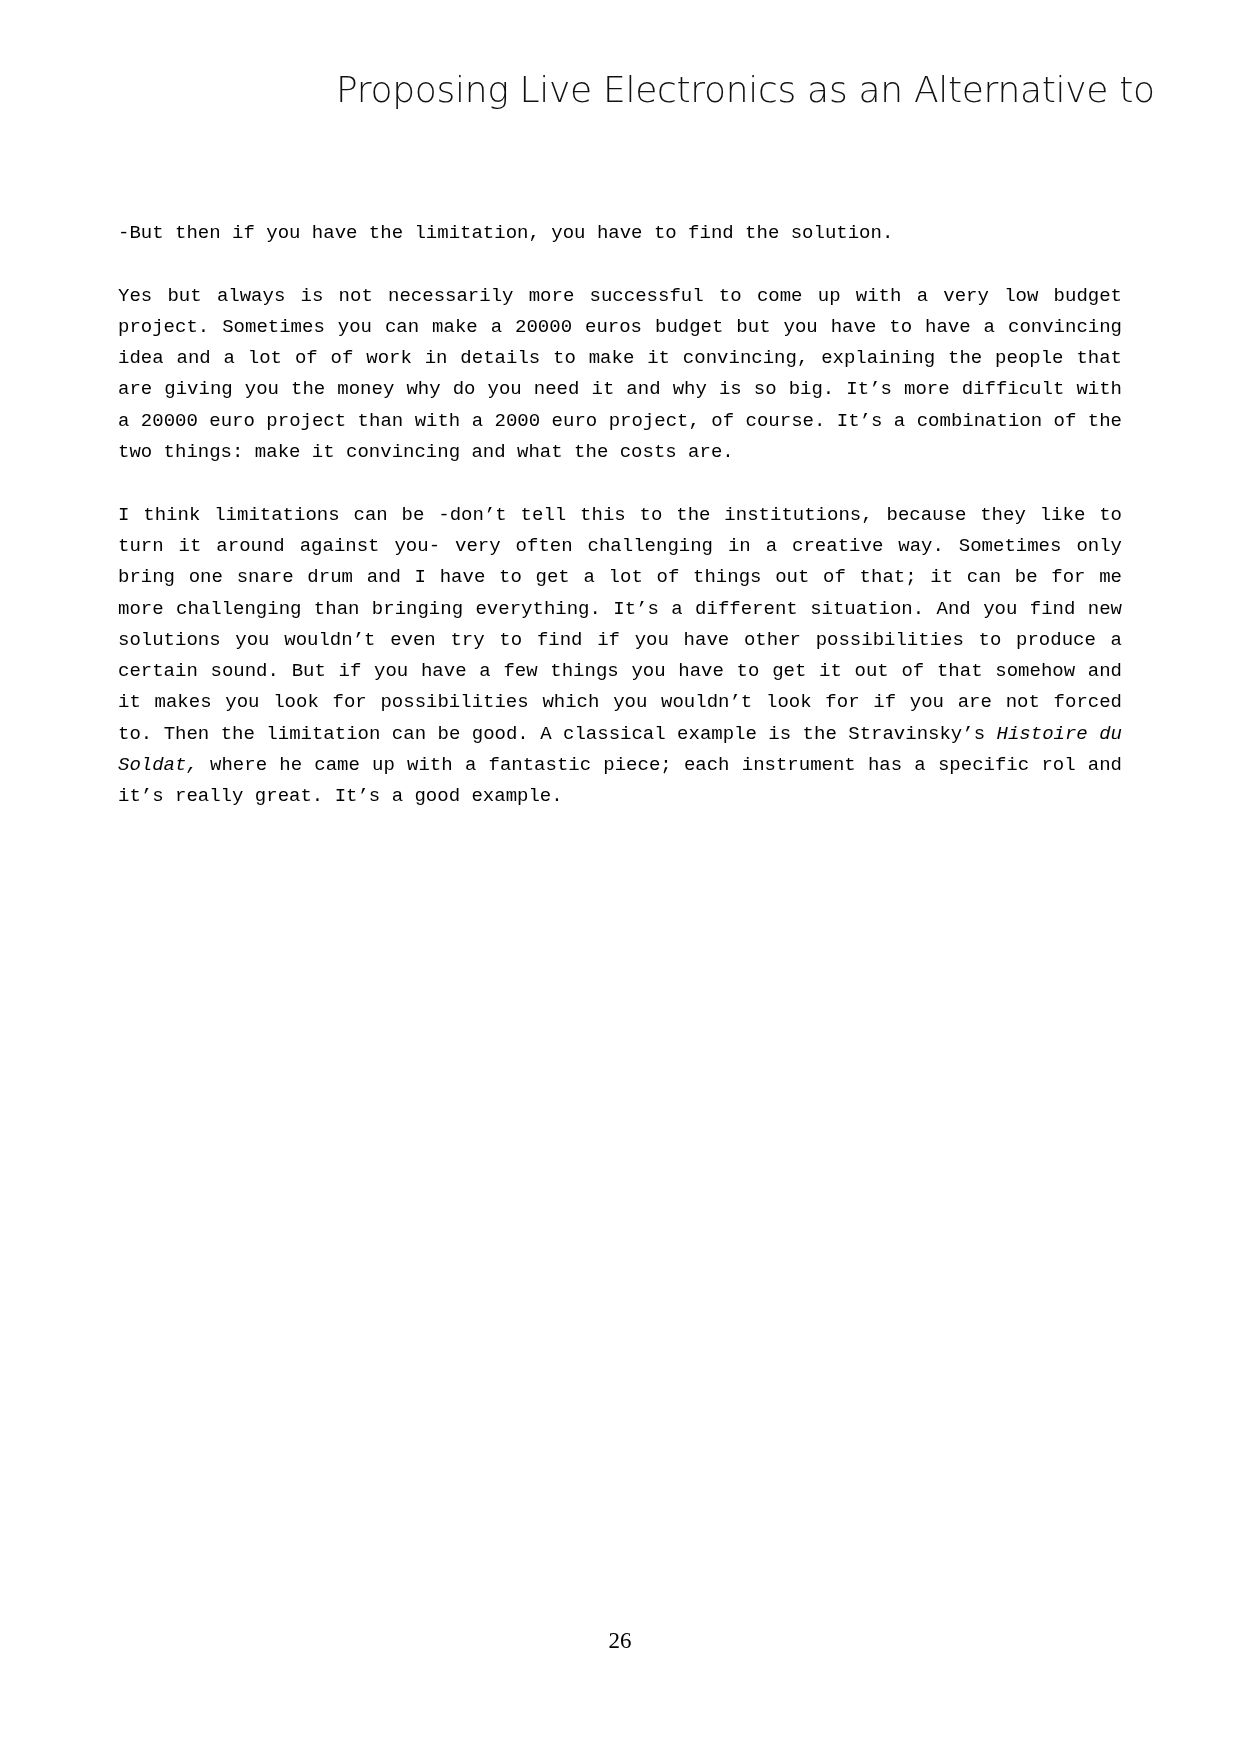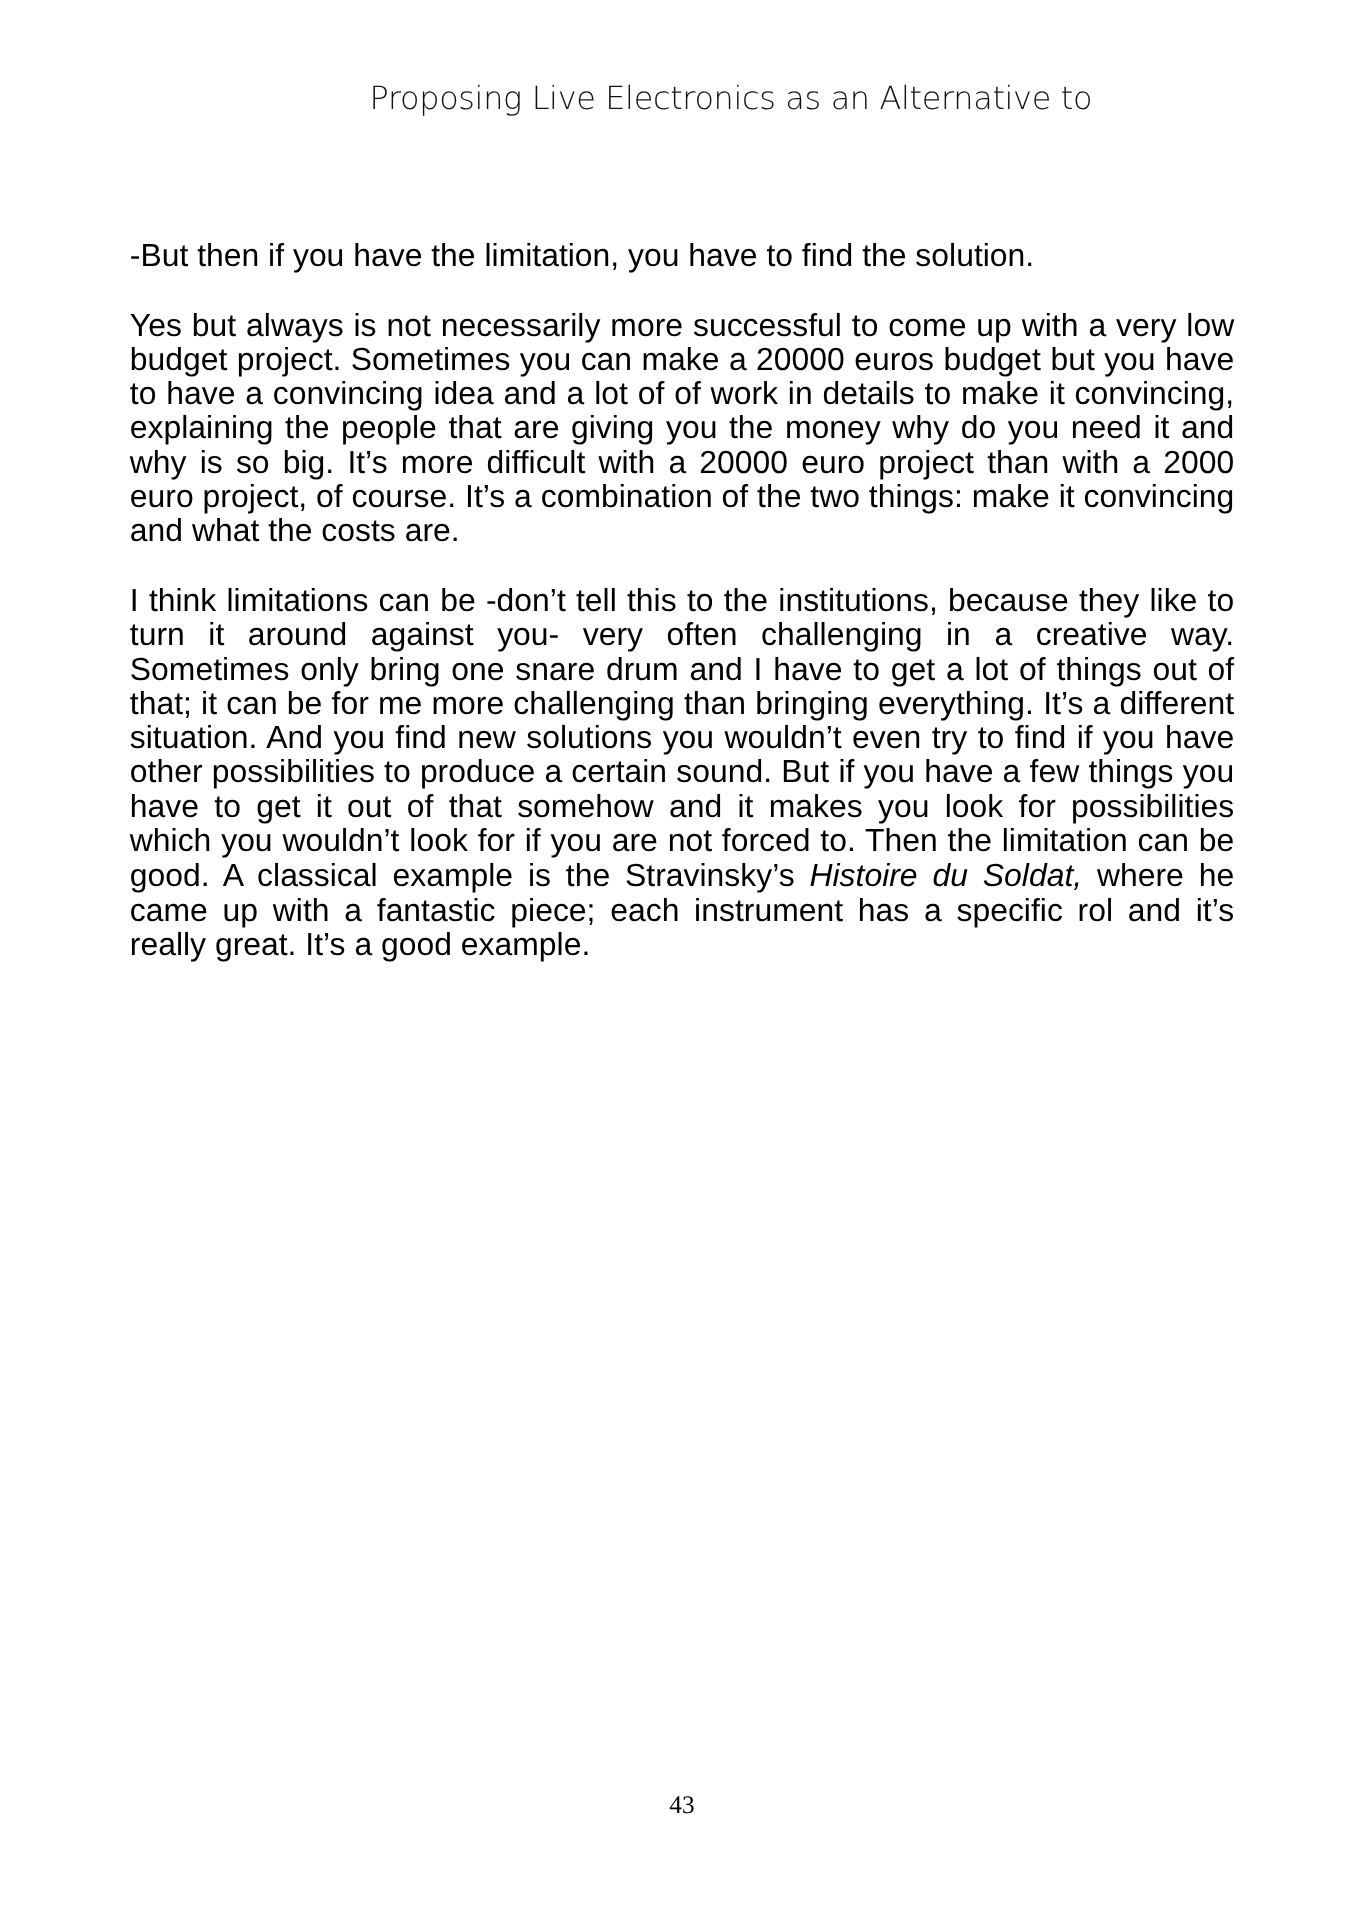--- a/index.html
+++ b/index.html
@@ -1,25 +1,25 @@
 <!DOCTYPE html>
 <html><head>
   <meta charset="utf-8">
   <style>
     html, body { margin: 0; padding: 0; background: #ffffff; }
     body { width: 1240px; height: 1753px; position: relative; overflow: hidden; color: #000; }
     .header-title {
       position: absolute; left: 336px; top: 70px;
       font-family: "DejaVu Sans", sans-serif; font-weight: 300;
-      font-size: 29px; line-height: 39px; color: #111; letter-spacing: -0.3px;
+      font-size: 36px; line-height: 39px; color: #111; letter-spacing: -0.3px;
     }
     .header-title span { display: block; white-space: nowrap; }
     .body-text {
       position: absolute; left: 118px; top: 218px; width: 1004px;
-      font-family: Liberation Sans, sans-serif; font-size: 29px; line-height: 31.3px;
+      font-family: Liberation Mono, monospace; font-size: 19px; line-height: 31.3px;
       text-align: justify;
     }
     .body-text p { margin: 0 0 31.3px 0; }
     .body-text em { font-style: italic; }
     .page-number {
       position: absolute; left: 0; width: 1240px; top: 1628px; text-align: center;
       font-family: "Liberation Serif", serif; font-size: 23px;
     }
   </style>
 </head>
@@ -28,13 +28,13 @@
 <div class="header-title">
   <span>Proposing Live Electronics as an Alternative to</span>
 </div>
 
 <div class="body-text">
   <p>-But then if you have the limitation, you have to find the solution.</p>
   <p>Yes but always is not necessarily more successful to come up with a very low budget project. Sometimes you can make a 20000 euros budget but you have to have a convincing idea and a lot of of work in details to make it convincing, explaining the people that are giving you the money why do you need it and why is so big. It’s more difficult with a 20000 euro project than with a 2000 euro project, of course. It’s a combination of the two things: make it convincing and what the costs are.</p>
   <p><span>I think limitations can be -don’t tell this to the institutions, because they like to turn it around against you- very often challenging in a creative way. Sometimes only bring one snare drum and I have to get a lot of things out of that; it can be for me more challenging than bringing everything. It’s a different situation. And you find new solutions you wouldn’t even try to find if you have other possibilities to produce a certain sound. But if you have a few things you have to get it out of that somehow and it makes you look for possibilities which you wouldn’t look for if you are not forced to. Then the limitation can be good. A classical example is the Stravinsky’s </span><em>Histoire du Soldat,</em><span> where he came up with a fantastic piece; each instrument has a specific rol and it’s really great. It’s a good example.</span></p>
 </div>
 
-<div class="page-number">43</div>
+<div class="page-number">26</div>
 
 </body></html>

